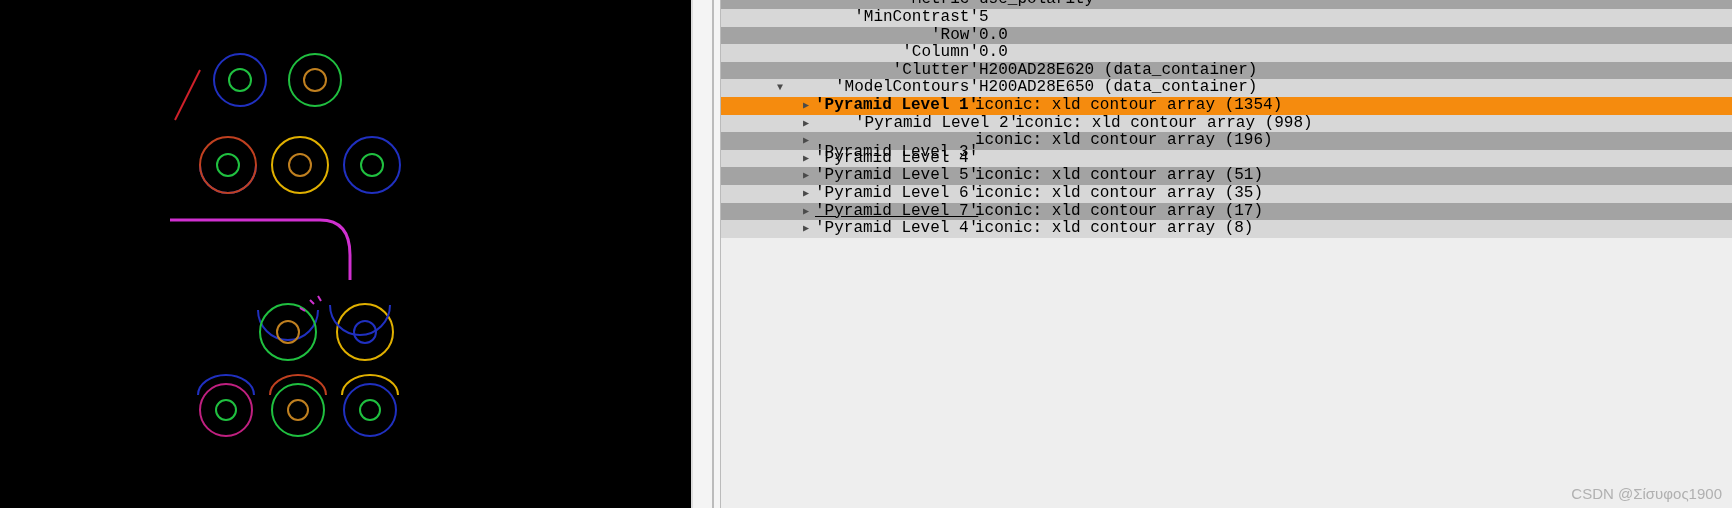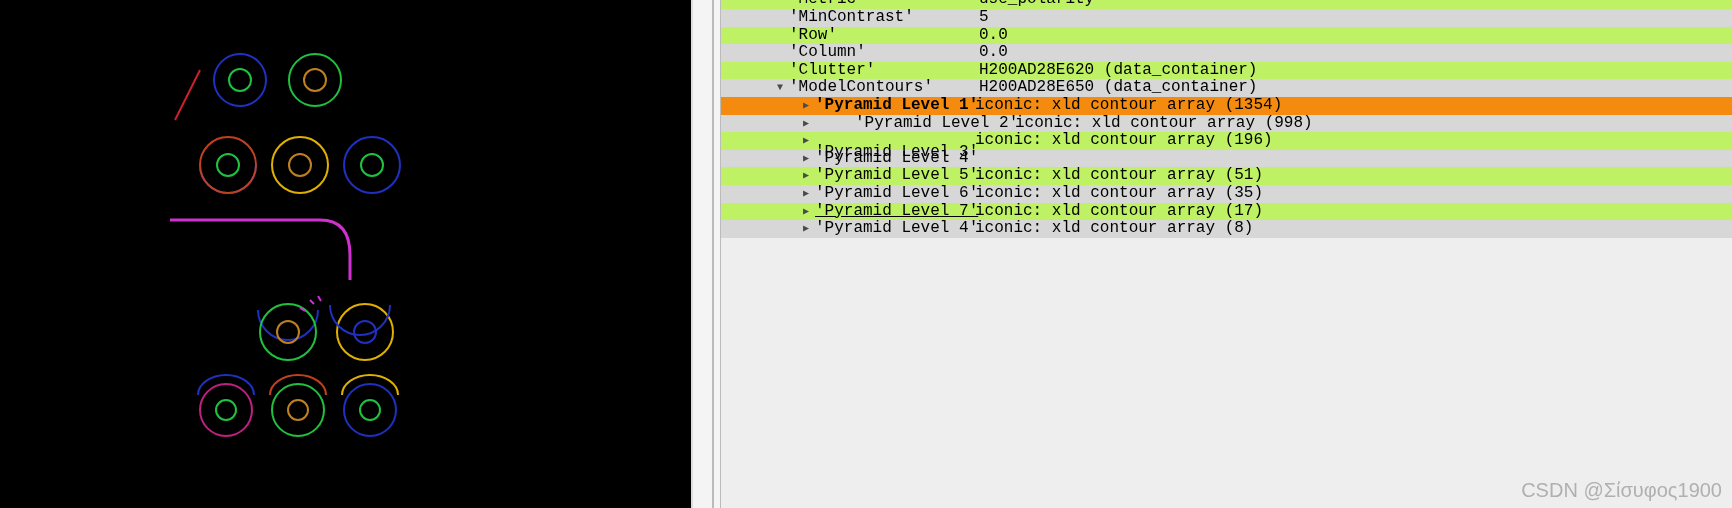--- a/index.html
+++ b/index.html
@@ -10,33 +10,33 @@
   .viewer { width: 689px; height: 508px; background: #000; position: relative; }
   .viewer svg { position: absolute; top: 0; left: 0; }
 
   
   .divider { width: 32px; height: 508px; background: linear-gradient(to right, #000 0 2px, #ddd 2px 4px, #f4f4f4 4px 23px, #bbb 23px 25px, #f4f4f4 25px 32px); border-right: 1px solid #bbb; }
 
   
   .inspector { flex: 1; height: 508px; background: #eeeeee; position: relative; overflow: hidden; }
   .tree { width: 100%; }
   .row { display: flex; align-items: center; height: 17.6px; line-height: 17.6px; white-space: pre; color: #000; }
-  .row.alt0 { background: #bef264; }
+  .row.alt0 { background: #a3a3a3; }
   .row.alt1 { background: #d7d7d7; }
   .row.selected { background: #f58b0e; color: #000; }
 
   .indent   { display: inline-block; }
   .exp      { display: inline-flex; width: 14px; justify-content: center; color: #4a4a4a; font-size: 10px; margin-right: 2px; }
   .exp.none { visibility: hidden; }
 
-  .keycol  { display: inline-block; width: 190px; }
+  .keycol  { display: inline-block; width: 190px; text-align: right; }
   .valcol  { display: inline-block; }
   .row.selected .keycol, .row.selected .valcol { color: #000; }
 
-  .watermark { position: absolute; right: 10px; bottom: 6px; color: rgba(150,150,150,0.7); font-family: sans-serif; font-size: 20px; pointer-events: none; margin-left: 20px; }
+  .watermark { position: absolute; right: 10px; bottom: 6px; color: rgba(150,150,150,0.7); font-family: sans-serif; font-size: 15px; pointer-events: none; margin-left: 20px; }
 </style>
 </head>
 <body>
 
 <div class="viewer">
   <svg viewBox="0 0 689 508" width="689" height="508">
 
     <g fill="none" stroke-width="2">
 
       <path d="M175 120 Q190 90 200 70" stroke="#d0202a"></path>

